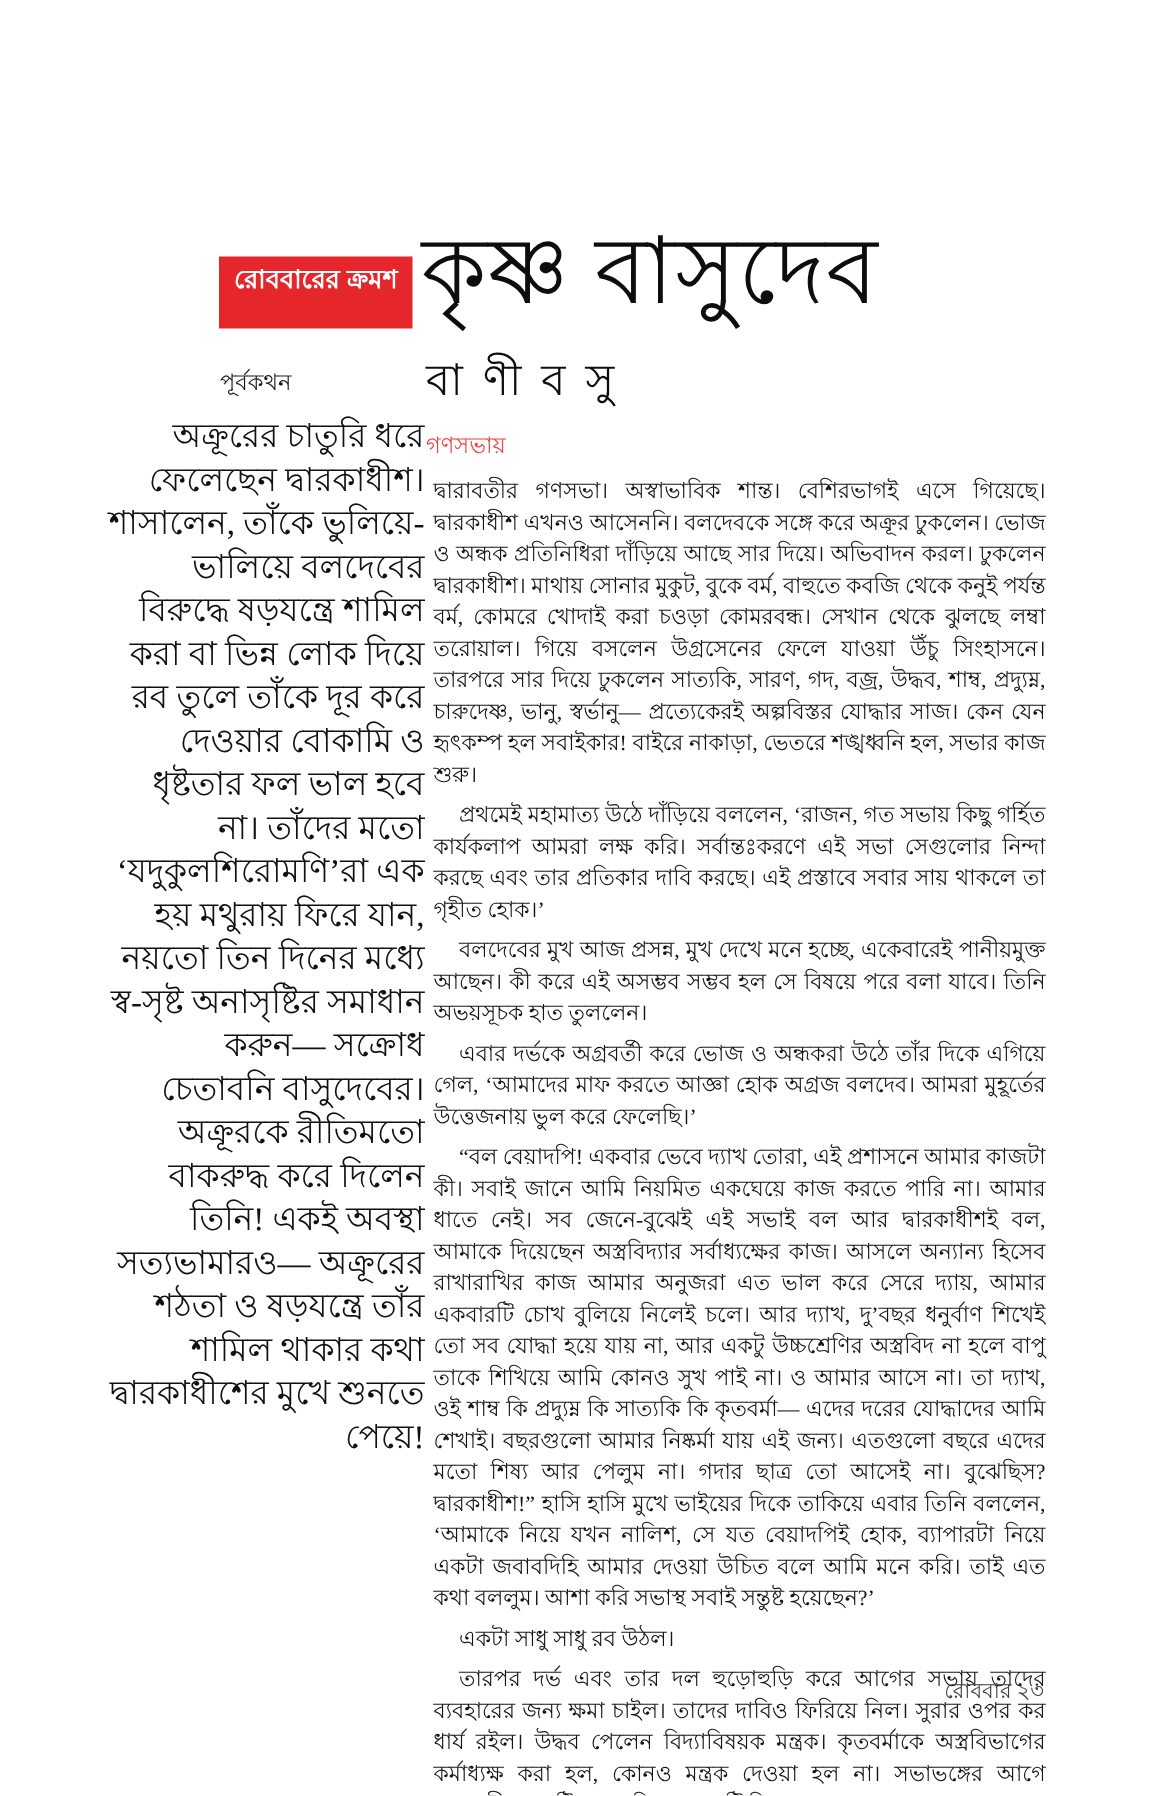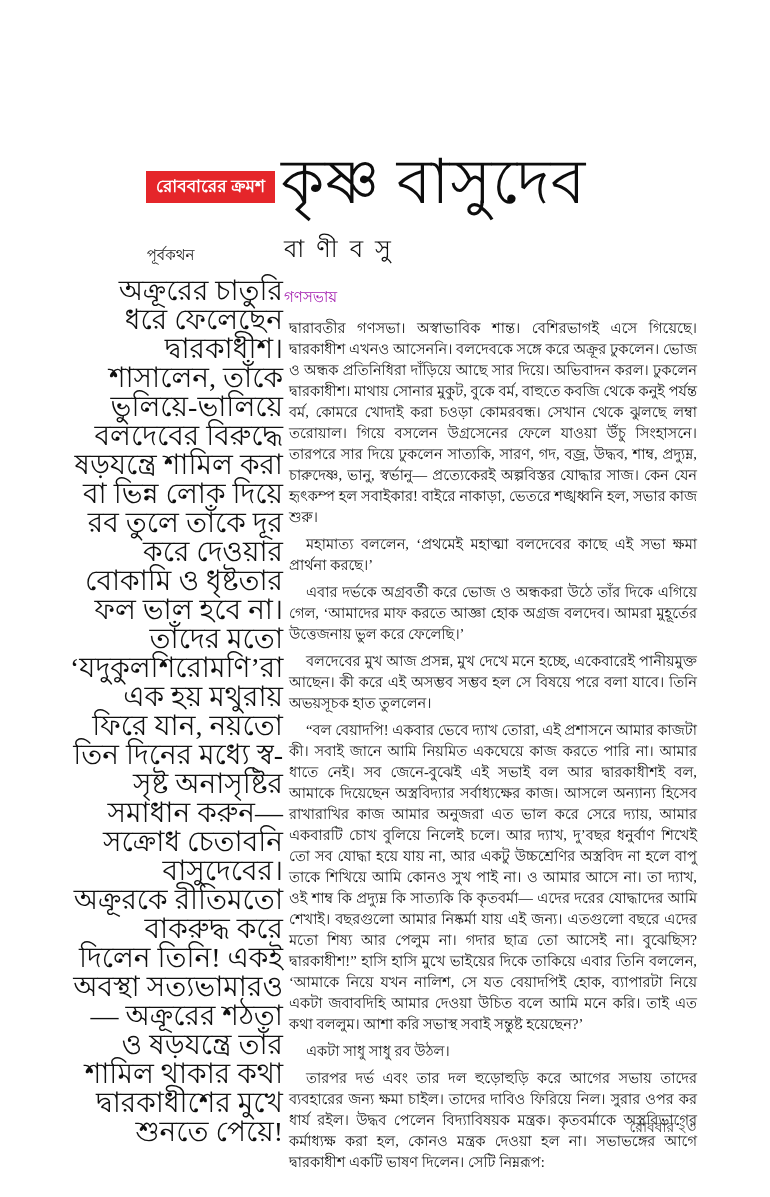--- a/index.html
+++ b/index.html
@@ -19,21 +19,21 @@
   .badge {
     position: absolute;
     left: 146px;
     top: 171px;
     background: #e5262a;
     color: #ffffff;
     font-family: "Liberation Sans", "DejaVu Sans", sans-serif;
     font-weight: bold;
     font-size: 17px;
     line-height: 1;
-    padding: 7px 10px 8px 10px;
+    padding: 7px 10px 24px 10px;
   }
   .title {
     position: absolute;
     left: 281px;
     top: 148px;
     margin: 0;
     font-size: 62px;
     font-weight: normal;
     line-height: 1.1;
     letter-spacing: 1px;
@@ -46,39 +46,39 @@
     top: 243px;
     width: 191px;
     text-align: center;
     font-size: 15px;
     color: #1a1a1a;
   }
   .author {
     position: absolute;
     left: 284px;
     top: 230px;
-    font-size: 24px;
+    font-size: 29px;
     letter-spacing: 3px;
     color: #0d0d0d;
     white-space: nowrap;
   }
   .section-label {
     position: absolute;
     left: 284px;
     top: 285px;
     font-size: 15px;
-    color: #a21caf;
+    color: #ef4444;
   }
   .intro {
     position: absolute;
     left: 70px;
     top: 276px;
     width: 213px;
     text-align: right;
-    font-size: 28px;
+    font-size: 22px;
     line-height: 29px;
     color: #101010;
   }
   .article-body {
     position: absolute;
     left: 283px;
     top: 312px;
     width: 420px;
     font-size: 14.6px;
     line-height: 21px;
@@ -112,23 +112,23 @@
   <div class="kicker">পূর্বকথন</div>
 
   <div class="author">বা ণী ব সু</div>
 
   <div class="section-label">গণসভায়</div>
 
   <aside class="intro">অক্রূরের চাতুরি ধরে ফেলেছেন দ্বারকাধীশ। শাসালেন, তাঁকে ভুলিয়ে-ভালিয়ে বলদেবের বিরুদ্ধে ষড়যন্ত্রে শামিল করা বা ভিন্ন লোক দিয়ে রব তুলে তাঁকে দূর করে দেওয়ার বোকামি ও ধৃষ্টতার ফল ভাল হবে না। তাঁদের মতো ‘যদুকুলশিরোমণি’রা এক হয় মথুরায় ফিরে যান, নয়তো তিন দিনের মধ্যে স্ব-সৃষ্ট অনাসৃষ্টির সমাধান করুন— সক্রোধ চেতাবনি বাসুদেবের। অক্রূরকে রীতিমতো বাকরুদ্ধ করে দিলেন তিনি! একই অবস্থা সত্যভামারও— অক্রূরের শঠতা ও ষড়যন্ত্রে তাঁর শামিল থাকার কথা দ্বারকাধীশের মুখে শুনতে পেয়ে!</aside>
 
   <main class="article-body">
       <p>দ্বারাবতীর গণসভা। অস্বাভাবিক শান্ত। বেশিরভাগই এসে গিয়েছে। দ্বারকাধীশ এখনও আসেননি। বলদেবকে সঙ্গে করে অক্রূর ঢুকলেন। ভোজ ও অন্ধক প্রতিনিধিরা দাঁড়িয়ে আছে সার দিয়ে। অভিবাদন করল। ঢুকলেন দ্বারকাধীশ। মাথায় সোনার মুকুট, বুকে বর্ম, বাহুতে কবজি থেকে কনুই পর্যন্ত বর্ম, কোমরে খোদাই করা চওড়া কোমরবন্ধ। সেখান থেকে ঝুলছে লম্বা তরোয়াল। গিয়ে বসলেন উগ্রসেনের ফেলে যাওয়া উঁচু সিংহাসনে। তারপরে সার দিয়ে ঢুকলেন সাত্যকি, সারণ, গদ, বজ্র, উদ্ধব, শাম্ব, প্রদ্যুম্ন, চারুদেষ্ণ, ভানু, স্বর্ভানু— প্রত্যেকেরই অল্পবিস্তর যোদ্ধার সাজ। কেন যেন হৃৎকম্প হল সবাইকার! বাইরে নাকাড়া, ভেতরে শঙ্খধ্বনি হল, সভার কাজ শুরু।</p>
-      <p>মহামাত্য বললেন, ‘প্রথমেই মহাত্মা বলদেবের কাছে এই সভা ক্ষমা প্রার্থনা করছে।’</p>
+      <p>প্রথমেই মহামাত্য উঠে দাঁড়িয়ে বললেন, ‘রাজন, গত সভায় কিছু গর্হিত কার্যকলাপ আমরা লক্ষ করি। সর্বান্তঃকরণে এই সভা সেগুলোর নিন্দা করছে এবং তার প্রতিকার দাবি করছে। এই প্রস্তাবে সবার সায় থাকলে তা গৃহীত হোক।’</p>
+      <p>বলদেবের মুখ আজ প্রসন্ন, মুখ দেখে মনে হচ্ছে, একেবারেই পানীয়মুক্ত আছেন। কী করে এই অসম্ভব সম্ভব হল সে বিষয়ে পরে বলা যাবে। তিনি অভয়সূচক হাত তুললেন।</p>
       <p>এবার দর্ভকে অগ্রবর্তী করে ভোজ ও অন্ধকরা উঠে তাঁর দিকে এগিয়ে গেল, ‘আমাদের মাফ করতে আজ্ঞা হোক অগ্রজ বলদেব। আমরা মুহূর্তের উত্তেজনায় ভুল করে ফেলেছি।’</p>
-      <p>বলদেবের মুখ আজ প্রসন্ন, মুখ দেখে মনে হচ্ছে, একেবারেই পানীয়মুক্ত আছেন। কী করে এই অসম্ভব সম্ভব হল সে বিষয়ে পরে বলা যাবে। তিনি অভয়সূচক হাত তুললেন।</p>
       <p>“বল বেয়াদপি! একবার ভেবে দ্যাখ তোরা, এই প্রশাসনে আমার কাজটা কী। সবাই জানে আমি নিয়মিত একঘেয়ে কাজ করতে পারি না। আমার ধাতে নেই। সব জেনে-বুঝেই এই সভাই বল আর দ্বারকাধীশই বল, আমাকে দিয়েছেন অস্ত্রবিদ্যার সর্বাধ্যক্ষের কাজ। আসলে অন্যান্য হিসেব রাখারাখির কাজ আমার অনুজরা এত ভাল করে সেরে দ্যায়, আমার একবারটি চোখ বুলিয়ে নিলেই চলে। আর দ্যাখ, দু’বছর ধনুর্বাণ শিখেই তো সব যোদ্ধা হয়ে যায় না, আর একটু উচ্চশ্রেণির অস্ত্রবিদ না হলে বাপু তাকে শিখিয়ে আমি কোনও সুখ পাই না। ও আমার আসে না। তা দ্যাখ, ওই শাম্ব কি প্রদ্যুম্ন কি সাত্যকি কি কৃতবর্মা— এদের দরের যোদ্ধাদের আমি শেখাই। বছরগুলো আমার নিষ্কর্মা যায় এই জন্য। এতগুলো বছরে এদের মতো শিষ্য আর পেলুম না। গদার ছাত্র তো আসেই না। বুঝেছিস? দ্বারকাধীশ!” হাসি হাসি মুখে ভাইয়ের দিকে তাকিয়ে এবার তিনি বললেন, ‘আমাকে নিয়ে যখন নালিশ, সে যত বেয়াদপিই হোক, ব্যাপারটা নিয়ে একটা জবাবদিহি আমার দেওয়া উচিত বলে আমি মনে করি। তাই এত কথা বললুম। আশা করি সভাস্থ সবাই সন্তুষ্ট হয়েছেন?’</p>
       <p>একটা সাধু সাধু রব উঠল।</p>
       <p>তারপর দর্ভ এবং তার দল হুড়োহুড়ি করে আগের সভায় তাদের ব্যবহারের জন্য ক্ষমা চাইল। তাদের দাবিও ফিরিয়ে নিল। সুরার ওপর কর ধার্য রইল। উদ্ধব পেলেন বিদ্যাবিষয়ক মন্ত্রক। কৃতবর্মাকে অস্ত্রবিভাগের কর্মাধ্যক্ষ করা হল, কোনও মন্ত্রক দেওয়া হল না। সভাভঙ্গের আগে দ্বারকাধীশ একটি ভাষণ দিলেন। সেটি নিম্নরূপ:</p>
     </main>
 
   <div class="page-footer">
     <span>রোববার ২৩</span>
   </div>
 
 </div>

